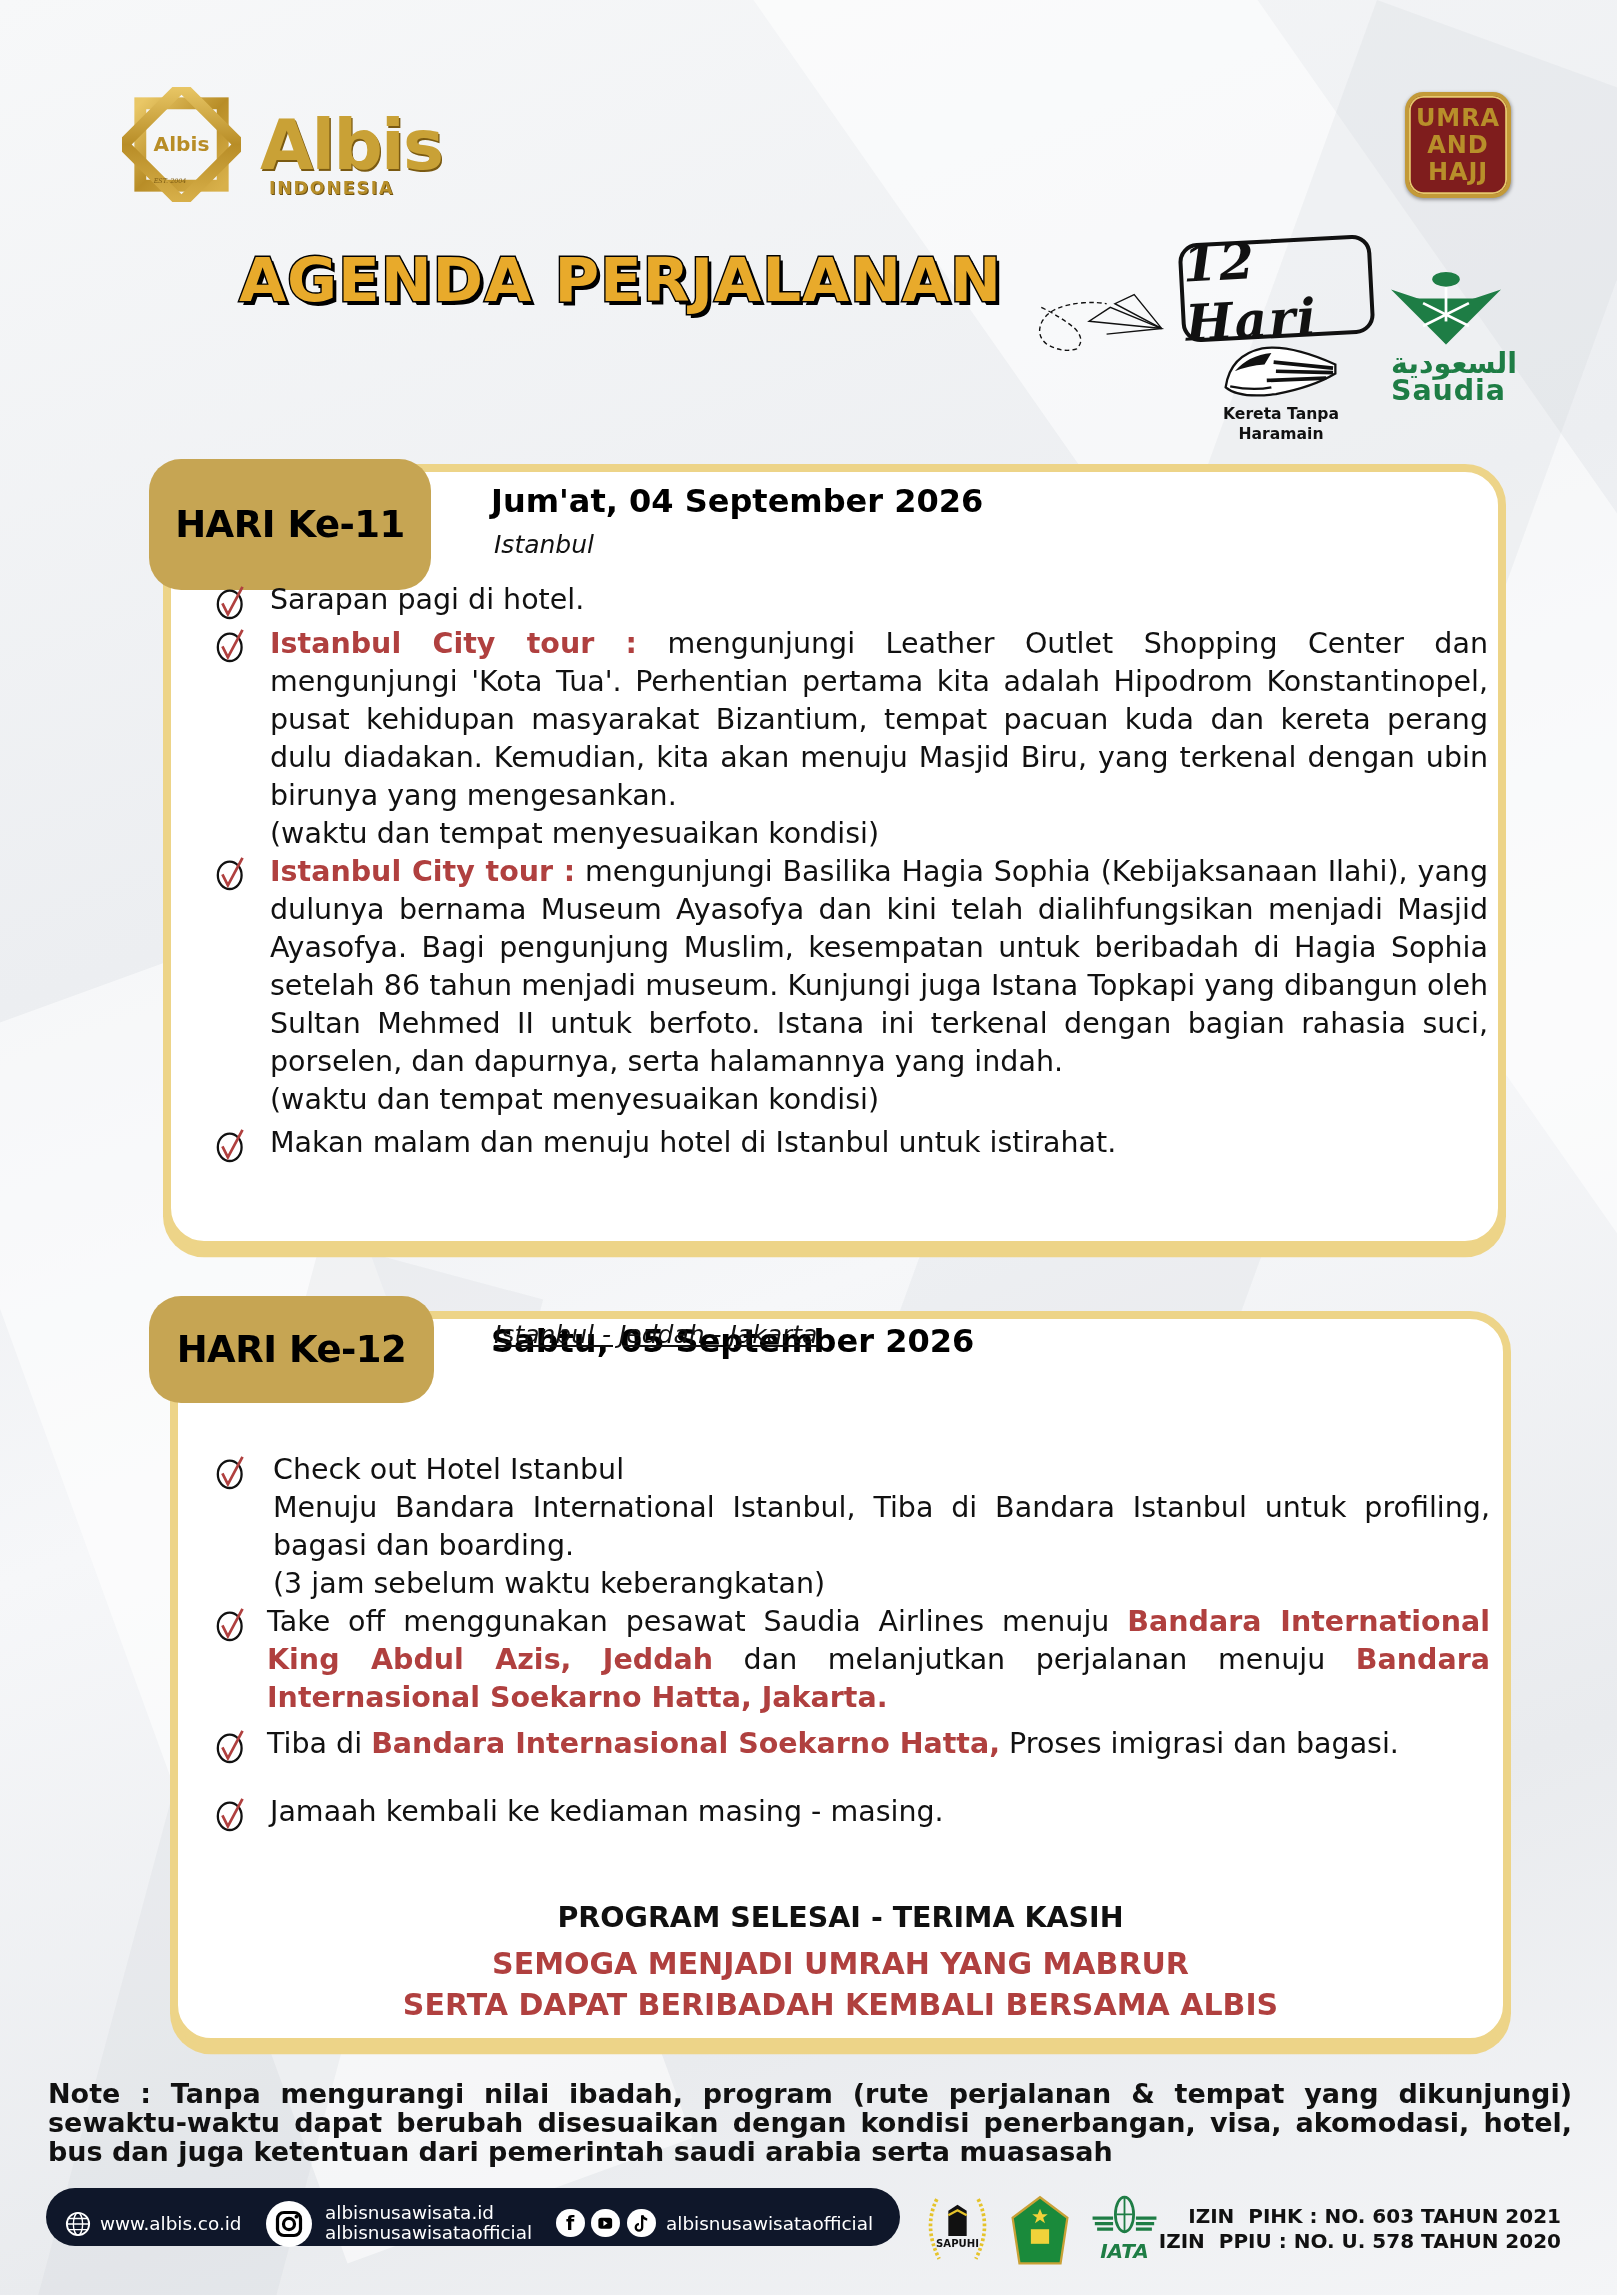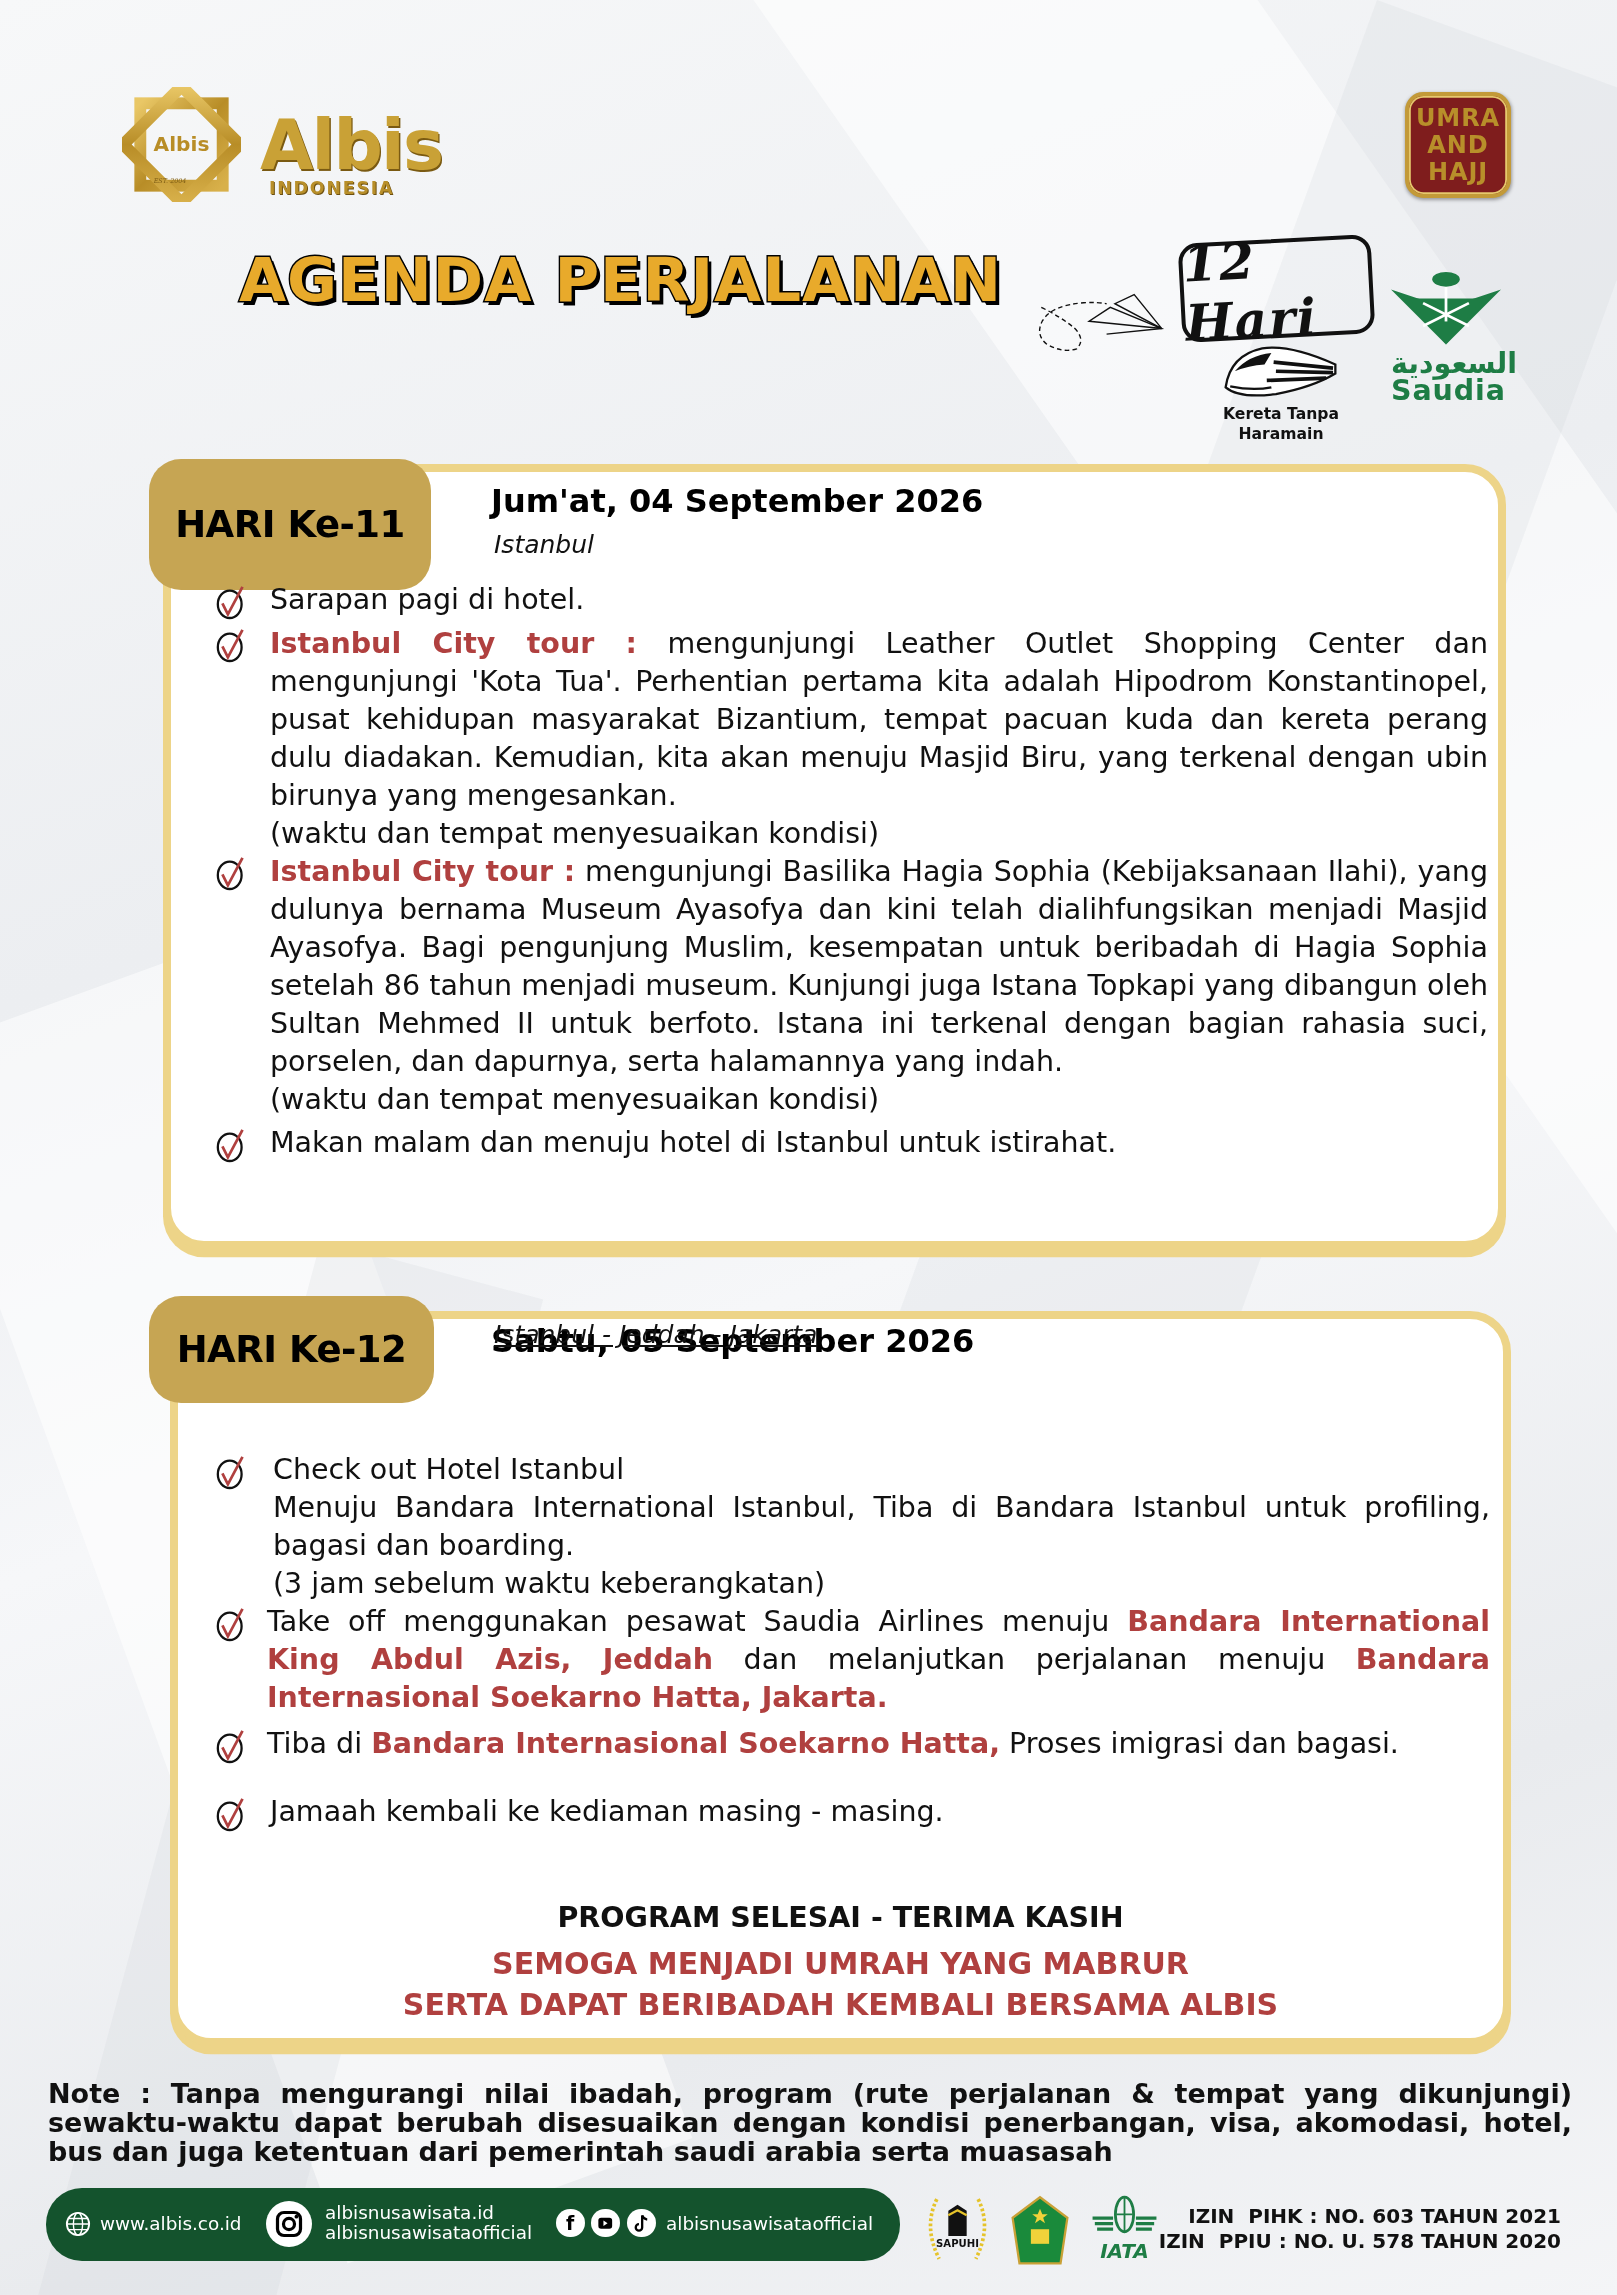--- a/index.html
+++ b/index.html
@@ -54,21 +54,21 @@
   .item .chk { position: absolute; left: 0; top: 2.8px; width: 32px; height: 36px; }
   .item .sub { display: block; text-align-last: left; }
   .red { color: #b0403f; font-weight: bold; }
 
   .closing { position: absolute; left: 170px; width: 1341px; text-align: center; }
   .closing .c1 { font-weight: bold; font-size: 28.5px; color: #111; }
   .closing .c2 { font-weight: bold; font-size: 30px; color: #b0403f; line-height: 41px; }
 
   .note { position: absolute; left: 48px; top: 2079px; width: 1524px; font-weight: bold; font-size: 27px; line-height: 29px; color: #111; text-align: justify; text-align-last: left; }
 
-  .footer-bar { position: absolute; left: 46px; top: 2188px; width: 854px; height: 73px; background: #14532d; border-radius: 36px; color: #fff; }
+  .footer-bar { position: absolute; left: 46px; top: 2188px; width: 854px; height: 58px; background: #0f172a; border-radius: 36px; color: #fff; }
   .fb-el { position: absolute; color: #fff; }
   .fb-text { font-size: 18.4px; line-height: 20px; color: #fff; }
   .logos { position: absolute; left: 918px; top: 2190px; width: 239px; height: 78px; }
   .license { position: absolute; right: 57px; top: 2204px; text-align: right; font-weight: bold; font-size: 20px; line-height: 25px; color: #111; }
 </style>
 </head>
 <body>
 
 <div class="bg-stripe" style="left:689px;top:-92px;width:413px;height:1653px;transform:rotate(-35deg);"></div>
 <div class="bg-stripe dark" style="left:1377px;top:0;width:321px;height:1745px;transform:rotate(20deg);"></div>

